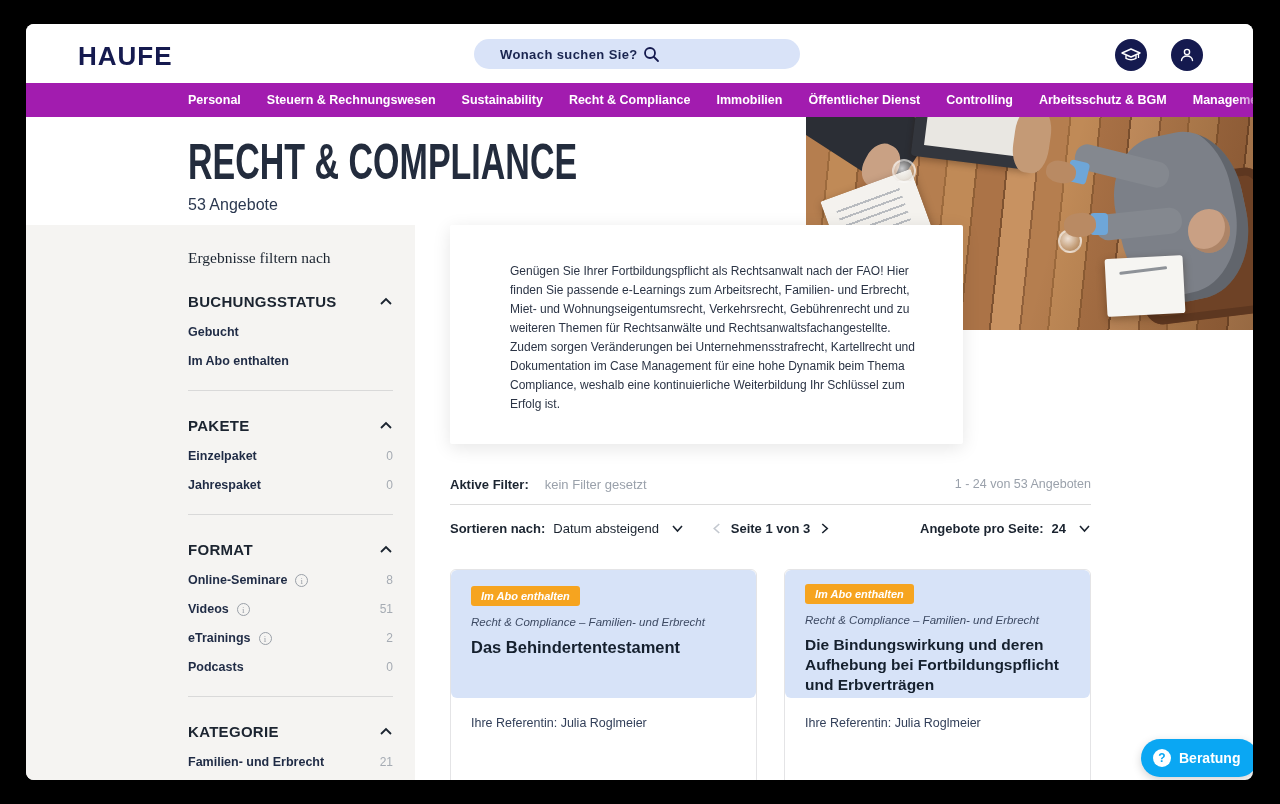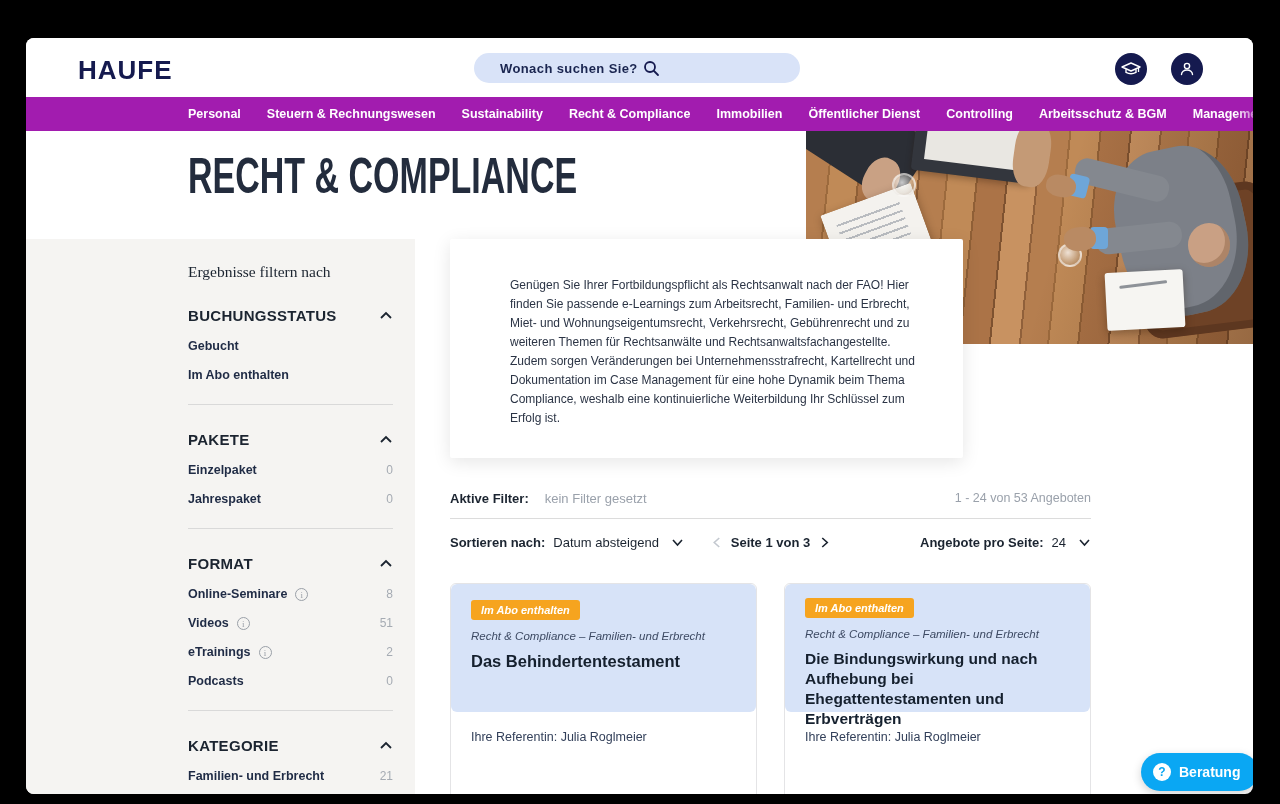--- a/index.html
+++ b/index.html
@@ -1,19 +1,19 @@
 <!DOCTYPE html>
 <html><head>
 <meta charset="utf-8">
 <style>
   * { margin:0; padding:0; box-sizing:border-box; }
   html,body { width:1280px; height:804px; background:#000; overflow:hidden;
               font-family:"Liberation Sans", sans-serif; }
   .frame { position:absolute; left:26px; top:24px; width:1227px; height:756px;
-           background:#fff; border-radius:8px; overflow:hidden;margin-top:14px; }
+           background:#fff; border-radius:8px; overflow:hidden; }
 
   
   .header { position:absolute; top:0; left:0; right:0; height:59px; background:#fff; z-index:30; }
   .logo { position:absolute; left:52px; top:17px; font-size:26px; font-weight:800;
           letter-spacing:1px; color:#151a4f; }
   .search-pill { position:absolute; left:448px; top:15px; width:326px; height:30px;
                  background:#d9e3f8; border-radius:16px; display:flex; align-items:center;
                  padding:0 14px 0 26px; cursor:text; }
   .search-pill span { flex:1; font-size:13px; font-weight:600; color:#1a2550; letter-spacing:.4px; }
   .hdr-circle { position:absolute; top:15px; width:32px; height:32px; border-radius:50%;
@@ -117,21 +117,21 @@
 
   .sort-row { display:flex; align-items:center; margin-top:16px; }
   .sort-left, .pager, .per-page { display:flex; align-items:center; }
   .sort-left .slbl { font-size:13px; font-weight:700; color:#1b2430; }
   .sort-left .sval { font-size:13px; color:#1b2430; margin-left:8px; }
   .chev-btn { display:flex; align-items:center; margin-left:12px; cursor:pointer; }
   .pager { position:absolute; left:50%; transform:translateX(-50%); gap:10px; }
   .pager .pinfo { font-size:13px; font-weight:600; color:#1b2430; }
   .per-page { margin-left:auto; }
   .per-page .plbl { font-size:13px; font-weight:700; color:#1b2430; }
-  .per-page .pval { font-size:13px; color:#1b2430; margin-left:8px; }
+  .per-page .pval { font-size:13px; color:#1b2430; margin-left:8px;font-weight:bold; }
 
   
   .cards { display:flex; gap:27px; margin-top:33px; }
   .card { width:307px; height:360px; border:1px solid #e4e4e6; border-radius:6px;
           background:#fff; overflow:hidden; cursor:pointer; }
   .card-head { background:#d7e3f8; border-radius:6px 6px 6px 6px; padding:16px 20px; height:128px; }
   .badge { display:inline-block; background:#f6a41f; color:#fff; font-size:11px; font-weight:700;
            font-style:italic; padding:4px 10px; border-radius:3px; }
   .card-cat { margin-top:10px; font-size:11.5px; font-style:italic; color:#3d4a63; }
   .card-title { margin-top:9px; font-size:16.5px; font-weight:700; color:#15202e; line-height:1.3; }
@@ -217,20 +217,21 @@
     <div class="hp hp-hand-r2"></div>
     <div class="hp hp-head"></div>
     <div class="hp hp-pad">
         <div class="hp-pen"></div>
       </div>
     <div class="hp hp-folder-bl"></div>
   </div>
 
   <div class="hero-text">
     <div class="page-title">RECHT &amp; COMPLIANCE</div>
+    <div class="page-sub">53 Angebote</div>
   </div>
 
   <aside class="sidebar">
     <div class="sidebar-inner">
       <div class="filter-title">Ergebnisse filtern nach</div>
 
       <div class="fsec-head">
         <h3>BUCHUNGSSTATUS</h3>
         <span>
             <svg width="14" height="9" viewBox="0 0 14 9">
@@ -367,21 +368,21 @@
         <div class="card-body">
           <div class="card-ref">Ihre Referentin: Julia Roglmeier</div>
 
         </div>
       </div>
 
       <div class="card">
         <div class="card-head" style="height: 128px; padding-top: 14px;">
           <span class="badge">Im Abo enthalten</span>
           <div class="card-cat">Recht &amp; Compliance – Familien- und Erbrecht</div>
-          <div class="card-title" style="font-size: 15.5px;">Die Bindungswirkung und nach Aufhebung bei Ehegattentestamenten und Erbverträgen</div>
+          <div class="card-title" style="font-size: 15.5px;">Die Bindungswirkung und deren Aufhebung bei Fortbildungspflicht und Erbverträgen</div>
         </div>
         <div class="card-body">
           <div class="card-ref">Ihre Referentin: Julia Roglmeier</div>
 
         </div>
       </div>
 
     </div>
   </main>
 

